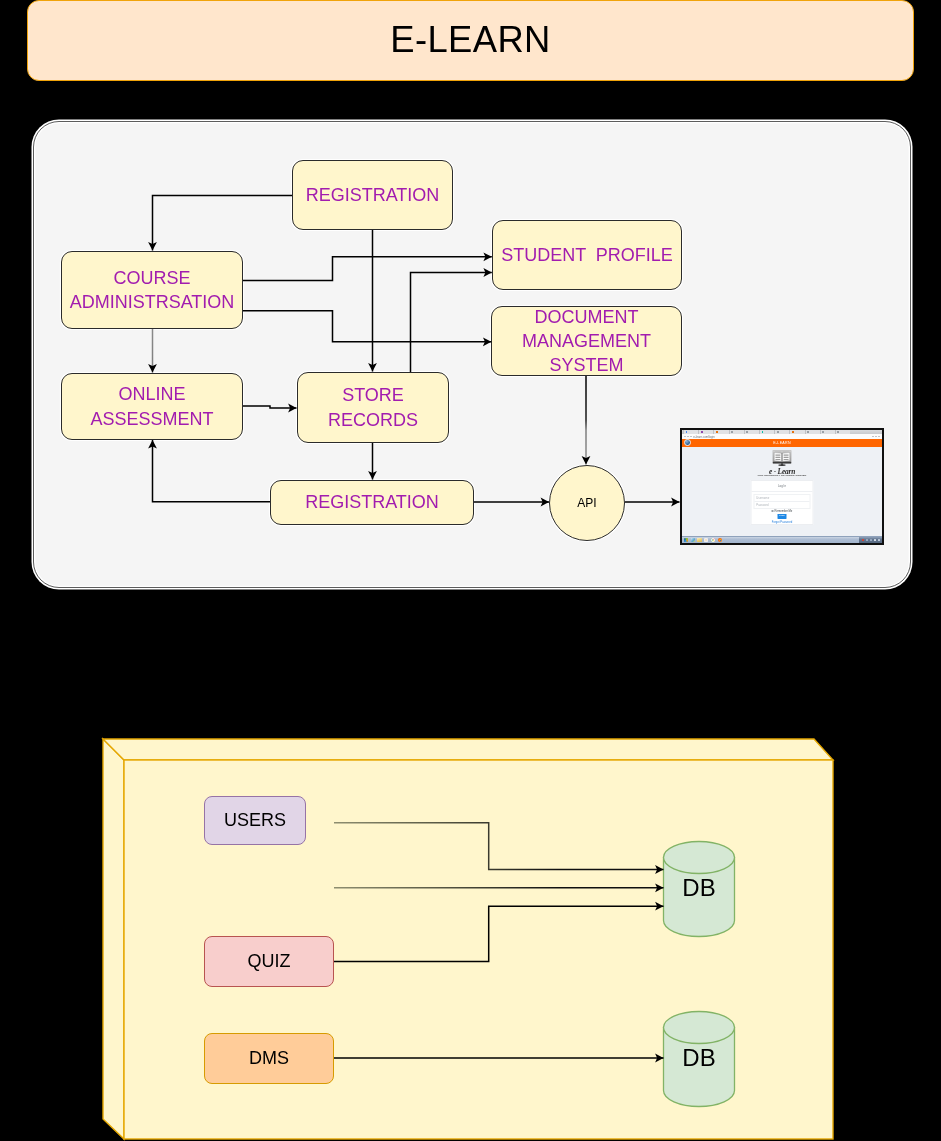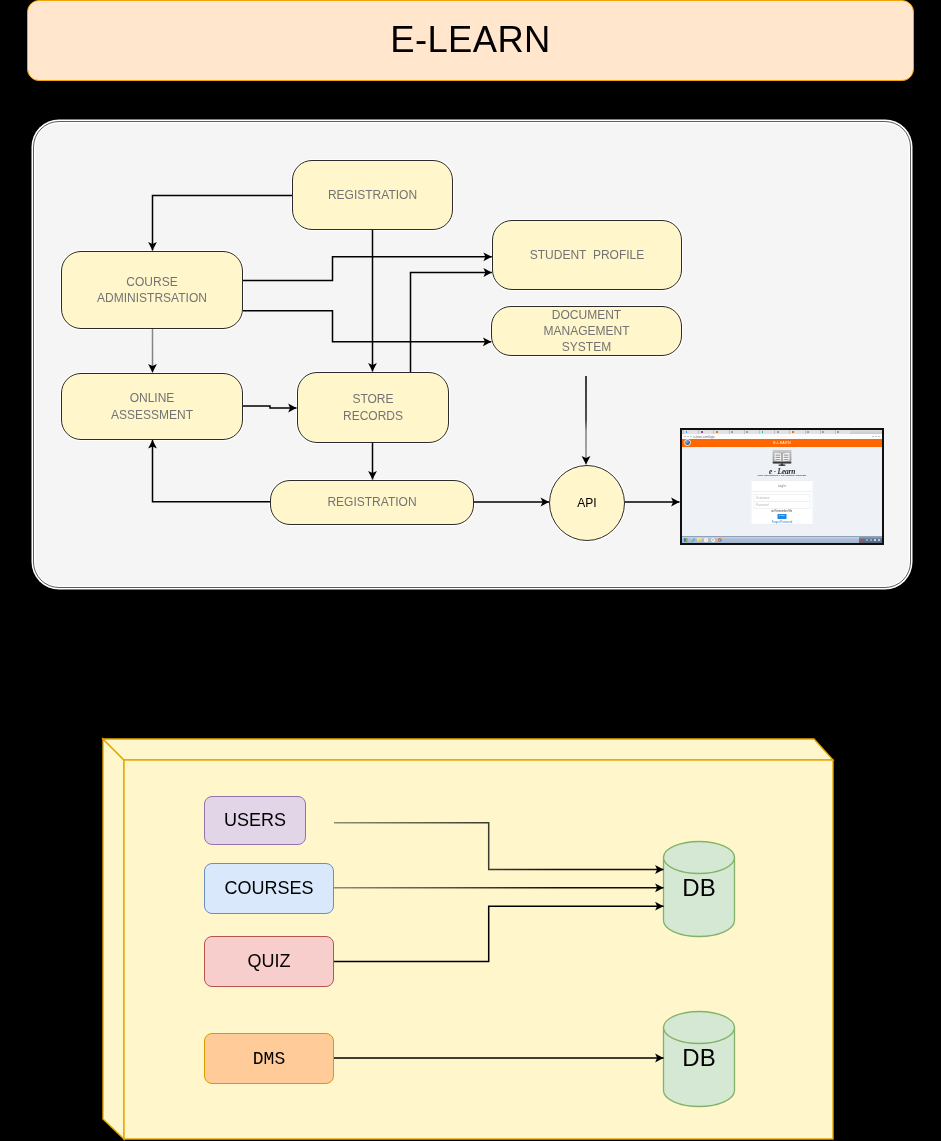--- a/index.html
+++ b/index.html
@@ -30,24 +30,24 @@
   #arch-panel {
     position: absolute; left: 33px; top: 120.5px; width: 878px; height: 467px;
     background: #f5f5f5; border: 1.6px solid #5c5c5c; border-radius: 26px;
     box-sizing: border-box;
     box-shadow: 0 0 0 1.5px #ffffff, inset 0 0 0 1.3px #ffffff;
   }
 
   
   .node {
     position: absolute; box-sizing: border-box;
-    background: #fff6cc; border: 1.2px solid #2b2b2b; border-radius: 20px;
+    background: #fff6cc; border: 1.2px solid #2b2b2b; border-radius: 11px;
     box-shadow: 0 0 0 1.1px #ffffff;
     display: flex; align-items: center; justify-content: center;
-    text-align: center; font-size: 12px; color: #737373; line-height: 1.34;
+    text-align: center; font-size: 18px; color: #a21caf; line-height: 1.34;
     white-space: pre-wrap;
   }
   #api-node {
     position: absolute; left: 549px; top: 465px; width: 76px; height: 76px;
     box-sizing: border-box;
     background: #fff6cc; border: 1.2px solid #2b2b2b; border-radius: 50%;
     box-shadow: 0 0 0 1.1px #ffffff;
     display: flex; align-items: center; justify-content: center;
     font-size: 12px; color: #000;
   }
@@ -179,21 +179,21 @@
       <path d="M586,376 L586,464.5" stroke="url(#fadev)" marker-end="url(#ahg)"></path>
 
       <path d="M625,502 L679.5,502" marker-end="url(#ah)"></path>
     </g>
   </svg>
 
   <div class="node" id="n-registration" style="left:292px;top:160px;width:161px;height:70px">REGISTRATION</div>
   <div class="node" id="n-course-admin" style="left:61px;top:251px;width:182px;height:78px">COURSE
 ADMINISTRSATION</div>
   <div class="node" id="n-student-profile" style="left:492px;top:220px;width:190px;height:70px">STUDENT  PROFILE</div>
-  <div class="node" id="n-dms" style="left:491px;top:306px;width:191px;height:50px">DOCUMENT
+  <div class="node" id="n-dms" style="left:491px;top:306px;width:191px;height:70px">DOCUMENT
 MANAGEMENT
 SYSTEM</div>
   <div class="node" id="n-online-assessment" style="left:61px;top:373px;width:182px;height:67px">ONLINE
 ASSESSMENT</div>
   <div class="node" id="n-store-records" style="left:297px;top:372px;width:152px;height:71px">STORE
 RECORDS</div>
   <div class="node" id="n-communication" style="left:270px;top:480px;width:204px;height:45px">REGISTRATION</div>
   <div id="api-node">API</div>
 
   <div id="browser-shot">
@@ -349,23 +349,22 @@
     </defs>
     <g fill="none" stroke="#000" stroke-width="1.5">
       <path d="M334,822.8 L488.7,822.8 L488.7,869.5 L663.5,869.5" stroke="url(#fadeh)" marker-end="url(#ah)"></path>
       <path d="M334,887.8 L663.5,887.8" stroke="url(#fadeh)" marker-end="url(#ah)"></path>
       <path d="M334,961.5 L488.7,961.5 L488.7,906.2 L663.5,906.2" marker-end="url(#ah)"></path>
       <path d="M334,1058 L663.5,1058" marker-end="url(#ah)"></path>
     </g>
   </svg>
 
   <div class="entity" id="e-users" style="left: 204px; top: 796px; width: 102px; height: 49px; background: rgb(225, 213, 231); border-color: rgb(150, 115, 166);">USERS</div>
-  <div class="entity" id="e-courses" style="left: 204px; top: 863px; width: 130px; height: 51px; background: rgb(218, 232, 252); border-color: rgb(108, 142, 191);">COURSES</div>
   <div class="entity" id="e-quiz" style="left: 204px; top: 936px; width: 130px; height: 51px; background: rgb(248, 206, 204); border-color: rgb(184, 84, 80);">QUIZ</div>
-  <div class="entity" id="e-dms" style="left: 204px; top: 1033px; width: 130px; height: 51px; background: rgb(255, 204, 153); border-color: rgb(215, 155, 0); font-family: Liberation Mono, monospace;">DMS</div>
+  <div class="entity" id="e-dms" style="left: 204px; top: 1033px; width: 130px; height: 51px; background: rgb(255, 204, 153); border-color: rgb(215, 155, 0);">DMS</div>
 
   <svg class="layer" viewBox="0 0 941 1141">
     <g stroke="#82b366" fill="#d5e8d4" stroke-width="1.3">
       <path d="M663.5,857.5 L663.5,920.5 A35.5,16 0 0 0 734.5,920.5 L734.5,857.5 Z"></path>
       <ellipse cx="699" cy="857.5" rx="35.5" ry="16"></ellipse>
       <path d="M663.5,1027.5 L663.5,1090.5 A35.5,16 0 0 0 734.5,1090.5 L734.5,1027.5 Z"></path>
       <ellipse cx="699" cy="1027.5" rx="35.5" ry="16"></ellipse>
     </g>
   </svg>
 

